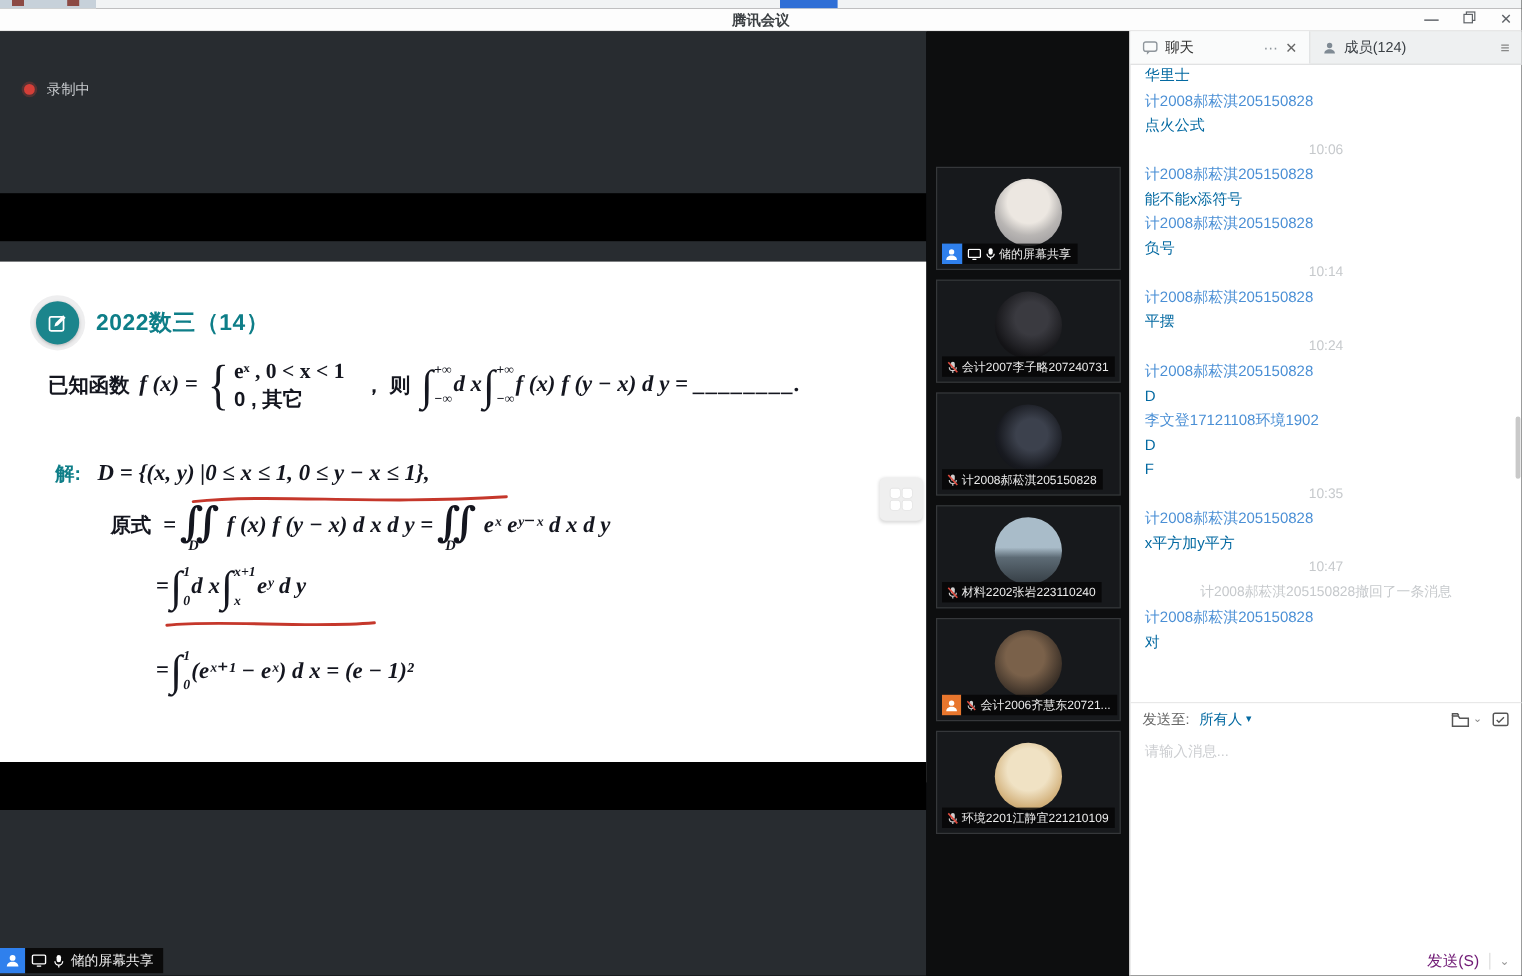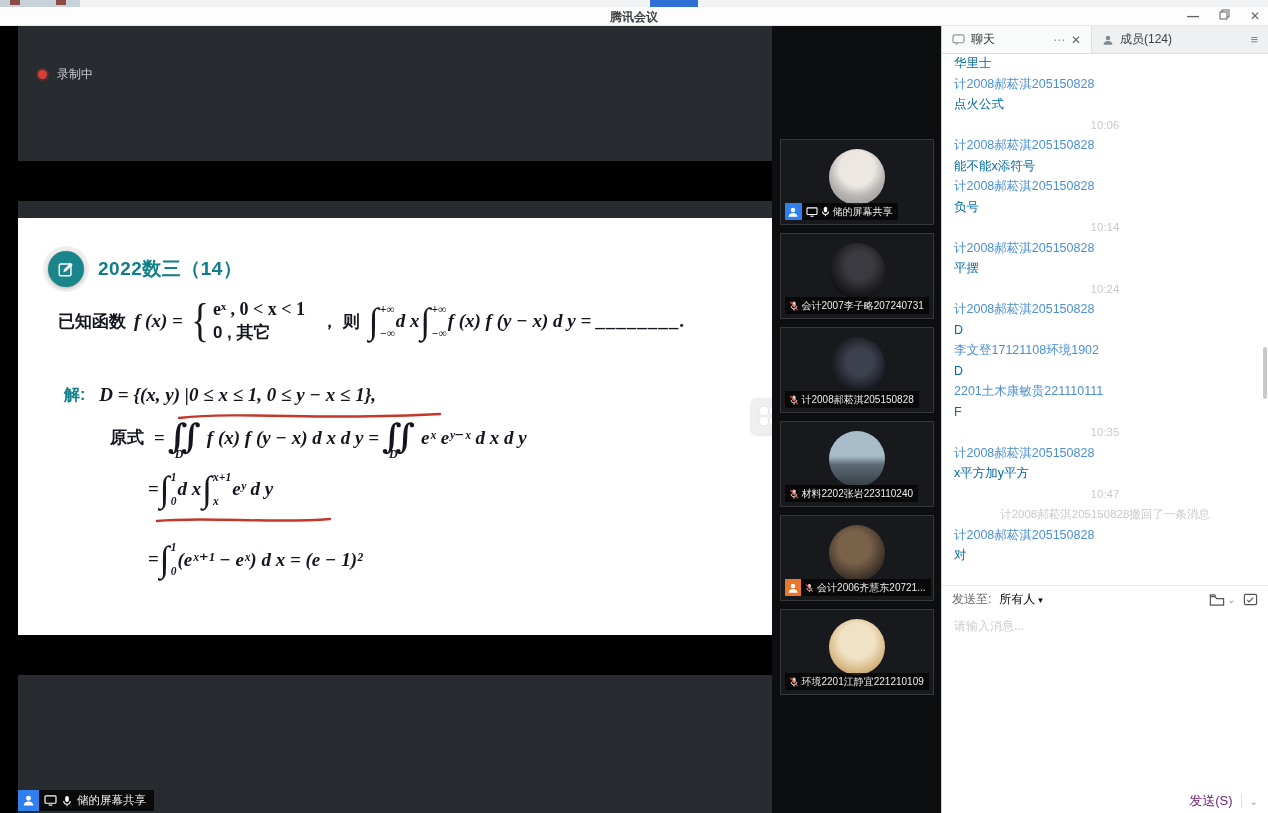--- a/index.html
+++ b/index.html
@@ -9,21 +9,21 @@
   
   #tabstrip { position:absolute; left:0; top:0; width:1268px; height:7px; background:#f1f3f4; }
   .tseg { position:absolute; top:0; height:7px; }
   #titlebar { position:absolute; left:0; top:7px; width:1268px; height:19px; background:#fdfdfd;
     border-bottom:1px solid #e7e7e7;font-weight:bold; }
   #win-title { position:absolute; left:0; right:0; top:2px; text-align:center; font-size:12px; color:#3c4043; }
   .winbtns { position:absolute; right:8px; top:0; height:19px; display:flex; align-items:center; gap:20px; }
   .winbtn { color:#5f6368; font-size:12px; line-height:19px; cursor:default; }
 
   
-  #share-pane { position:absolute; left:0; top:26px; width:772px; height:787px; background:#282c30;margin-left:18px; }
+  #share-pane { position:absolute; left:0; top:26px; width:772px; height:787px; background:#282c30; }
   #rec-row { position:absolute; left:20px; top:40px; display:flex; align-items:center; gap:10px; }
   #rec-dot { width:9px; height:9px; border-radius:50%; background:#d43f38; box-shadow:0 0 0 2px rgba(212,63,56,.25); }
   #rec-label { font-size:12px; color:#c9cccf; }
   #band-top { position:absolute; left:0; top:135px; width:772px; height:40px; background:#000; }
   #band-bottom { position:absolute; left:0; top:609px; width:772px; height:40px; background:#000; }
   #slide { position:absolute; left:0; top:192px; width:772px; height:434px; background:#fff; color:#14161f; }
 
   .slide-head { position:absolute; left:30px; top:33px; display:flex; align-items:center; gap:14px; }
   .edit-badge { width:36px; height:36px; border-radius:50%; background:#1b858c; display:flex; align-items:center;
     justify-content:center; box-shadow:0 0 0 5px rgba(40,44,48,.08), 0 1px 3px rgba(0,0,0,.25); }
@@ -89,21 +89,21 @@
   #messages { position:absolute; left:0; top:28px; width:100%; height:530px; overflow:hidden; padding:2px 12px 0; }
   .msg-user { font-size:12.5px; color:#4a8fd5; line-height:20.5px; }
   .msg-text { font-size:12.5px; color:#0369a1; line-height:20.5px; }
   .msg-time, .msg-system { font-size:11.5px; color:#c6c9cc; text-align:center; line-height:20.5px; }
   .cutoff { margin-top:-3px; }
   #chat-scrollbar { position:absolute; right:1px; top:321px; width:4px; height:52px; border-radius:2px; background:#c9c9c9; }
 
   #send-row { position:absolute; left:0; top:559px; width:100%; height:28px; border-top:1px solid #e8e8e8;
     display:flex; align-items:center; padding:0 10px; gap:8px; }
   #send-to-label { font-size:12px; color:#666; }
-  #send-to-value { font-size:12px; color:#000000; display:flex; align-items:center; gap:3px; }
+  #send-to-value { font-size:12px; color:#0369a1; display:flex; align-items:center; gap:3px; }
   #send-row .spacer { flex:1; }
   .tool-ic { display:flex; align-items:center; gap:2px; color:#555; }
   .tiny-chev { font-size:9px; color:#888; }
   #chat-input { position:absolute; left:12px; top:592px; font-size:12px; color:#ccced1; }
   #send-btn-row { position:absolute; right:10px; top:766px; display:flex; align-items:center; gap:8px; }
   #send-btn { font-size:13px; color:#701a75; }
   #send-sep { width:1px; height:14px; background:#ddd; }
   #send-chev { font-size:10px; color:#9a9a9a; }
 </style>
 </head>
@@ -391,21 +391,20 @@
       <div class="msg-user">计2008郝菘淇205150828</div>
       <div class="msg-text">负号</div>
       <div class="msg-time">10:14</div>
       <div class="msg-user">计2008郝菘淇205150828</div>
       <div class="msg-text">平摆</div>
       <div class="msg-time">10:24</div>
       <div class="msg-user">计2008郝菘淇205150828</div>
       <div class="msg-text">D</div>
       <div class="msg-user">李文登17121108环境1902</div>
       <div class="msg-text">D</div>
-      <div class="msg-user">2201土木康敏贵221110111</div>
       <div class="msg-text">F</div>
       <div class="msg-time">10:35</div>
       <div class="msg-user">计2008郝菘淇205150828</div>
       <div class="msg-text">x平方加y平方</div>
       <div class="msg-time">10:47</div>
       <div class="msg-system">计2008郝菘淇205150828撤回了一条消息</div>
       <div class="msg-user">计2008郝菘淇205150828</div>
       <div class="msg-text">对</div>
     </div>
   <div id="chat-scrollbar"></div>

